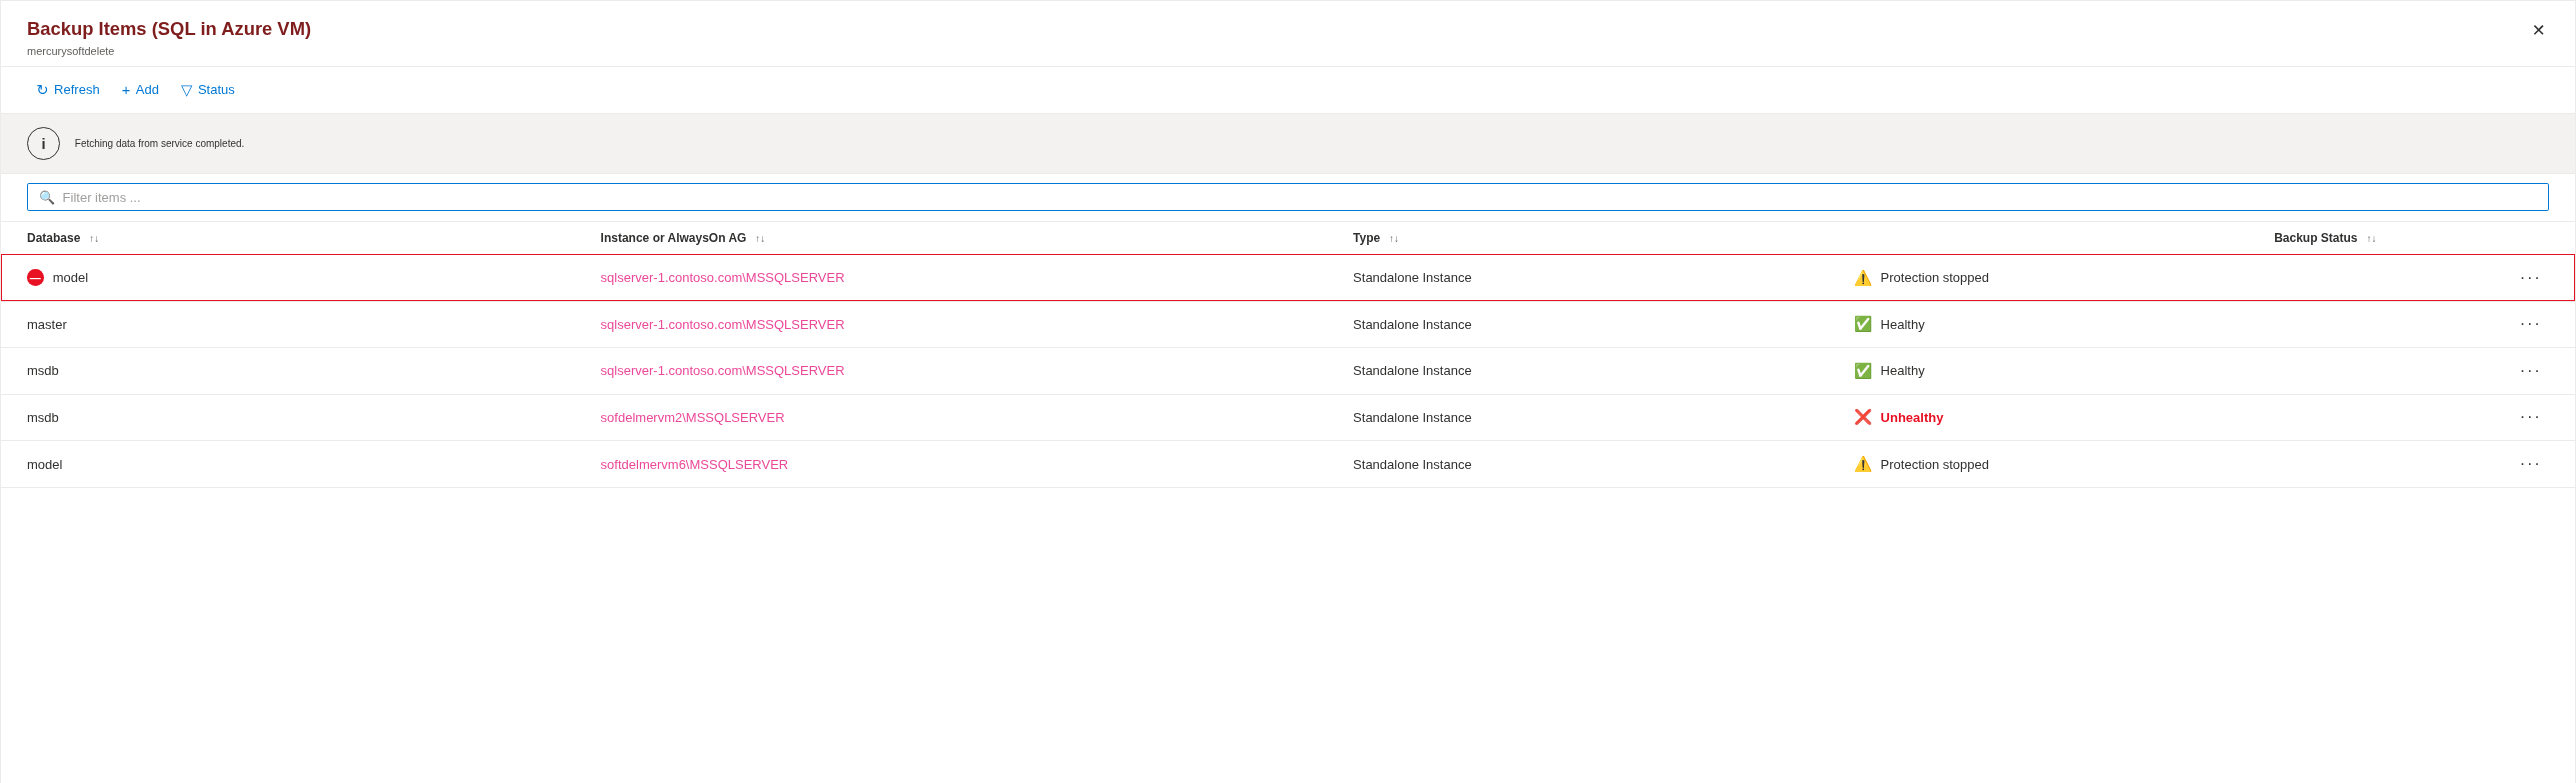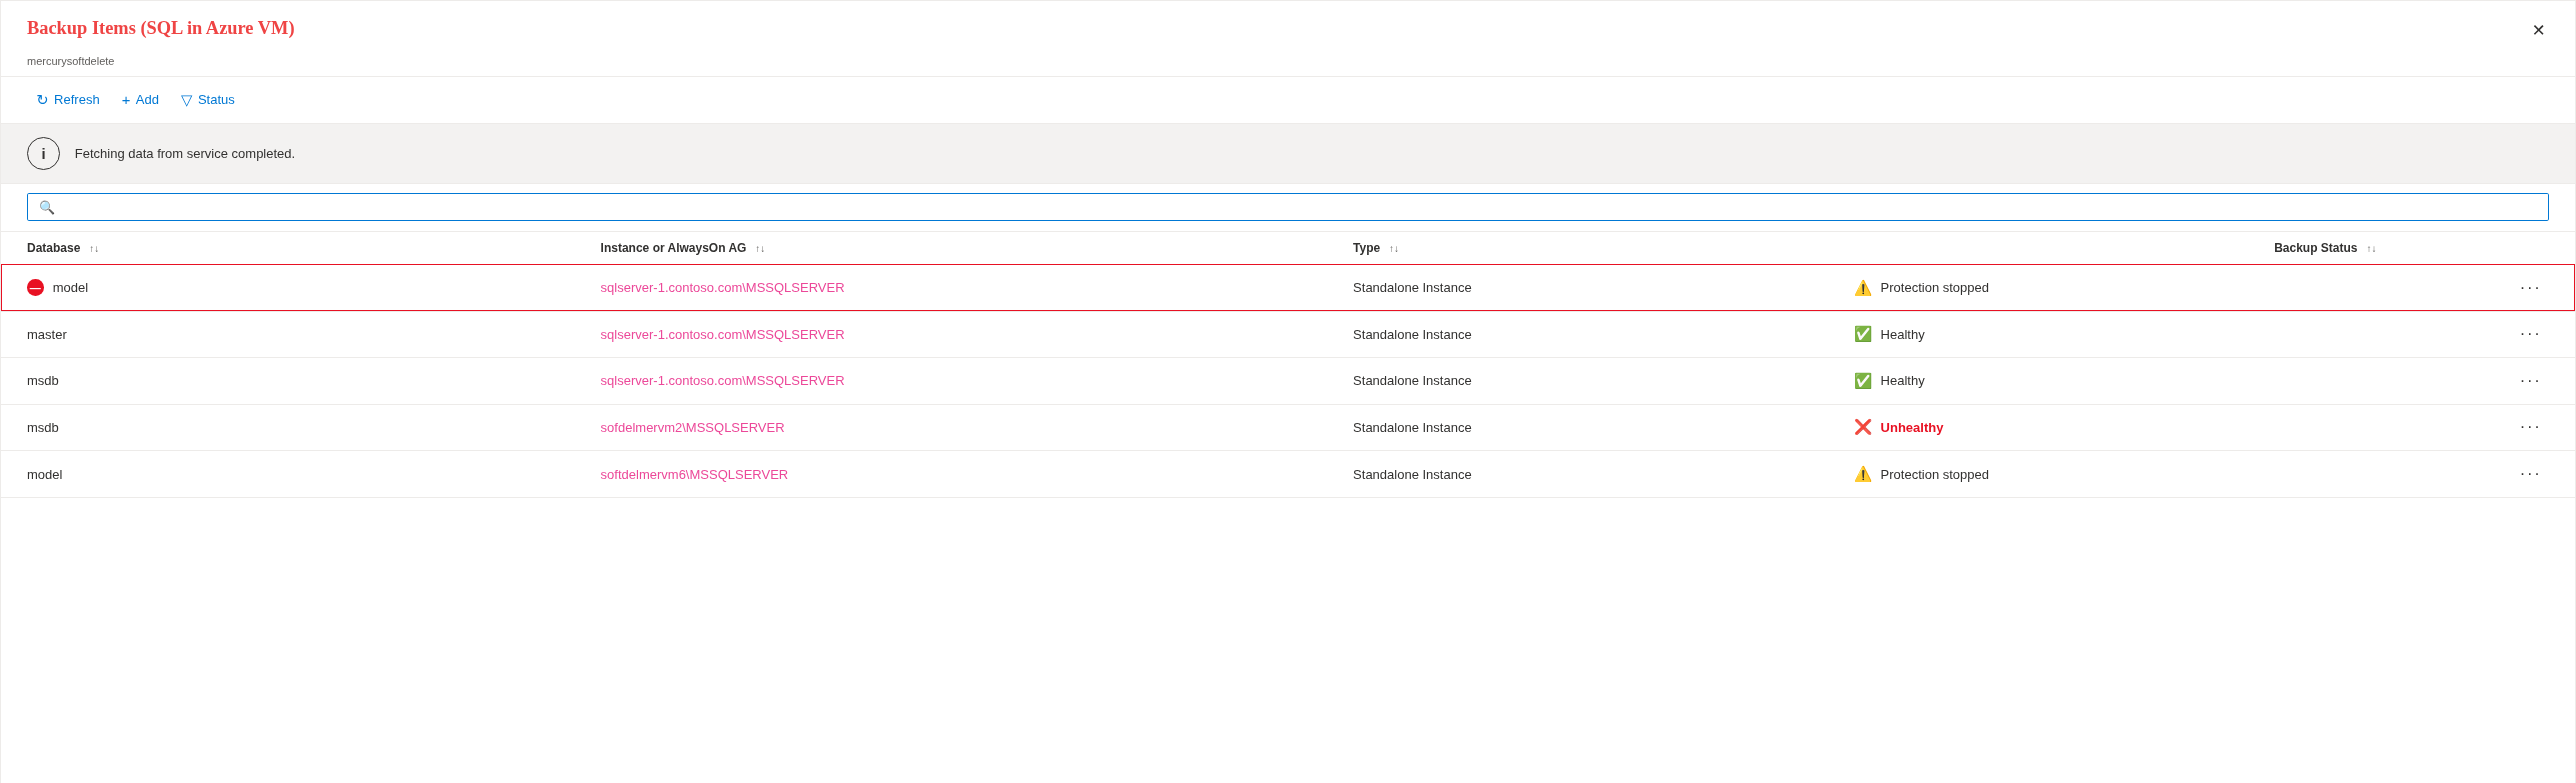--- a/index.html
+++ b/index.html
@@ -20,27 +20,26 @@
       min-height: 784px;
     }
     .panel-header {
       padding: 16.6px 26px 9.2px 26px;
       border-bottom: 0.9px solid #edebe9;
       position: relative;
     }
     .panel-title {
       font-size: 18.4px;
       font-weight: 600;
-      color: #ef4444;
-      font-family: Liberation Serif, serif;
+      color: #7f1d1d;
     }
     .panel-subtitle {
       font-size: 11px;
       color: #605e5c;
-      margin-top: 16px;
+      margin-top: 5px;
     }
     .close-btn {
       position: absolute;
       right: 22px;
       top: 16.6px;
       font-size: 16.6px;
       cursor: pointer;
       color: #323130;
       background: none;
       border: none;
@@ -83,21 +82,21 @@
       border: 1.8px solid #323130;
       display: flex;
       align-items: center;
       justify-content: center;
       font-weight: 700;
       font-size: 14.8px;
       color: #323130;
       flex-shrink: 0;
     }
     .info-banner-text {
-      font-size: 13px;
+      font-size: 10px;
       color: #323130;
       text-align: center;
     }
     .filter-bar {
       padding: 9.2px 26px;
       border-bottom: 0.9px solid #edebe9;
     }
     .filter-input-wrap {
       display: flex;
       align-items: center;
@@ -233,20 +232,21 @@
   </div>
 
   <div class="info-banner">
     <div class="info-icon-circle">i</div>
     <span class="info-banner-text">Fetching data from service completed.</span>
   </div>
 
   <div class="filter-bar">
     <div class="filter-input-wrap">
       <span class="filter-input-icon">🔍</span>
+      <input class="filter-input" type="text" placeholder="Filter items ..." style="">
     </div>
   </div>
 
   <div class="table-wrap">
     <table>
       <thead>
         <tr>
           <th class="col-database th-first">
             <span>Database</span>
             <span class="sort-icon">↑↓</span>

